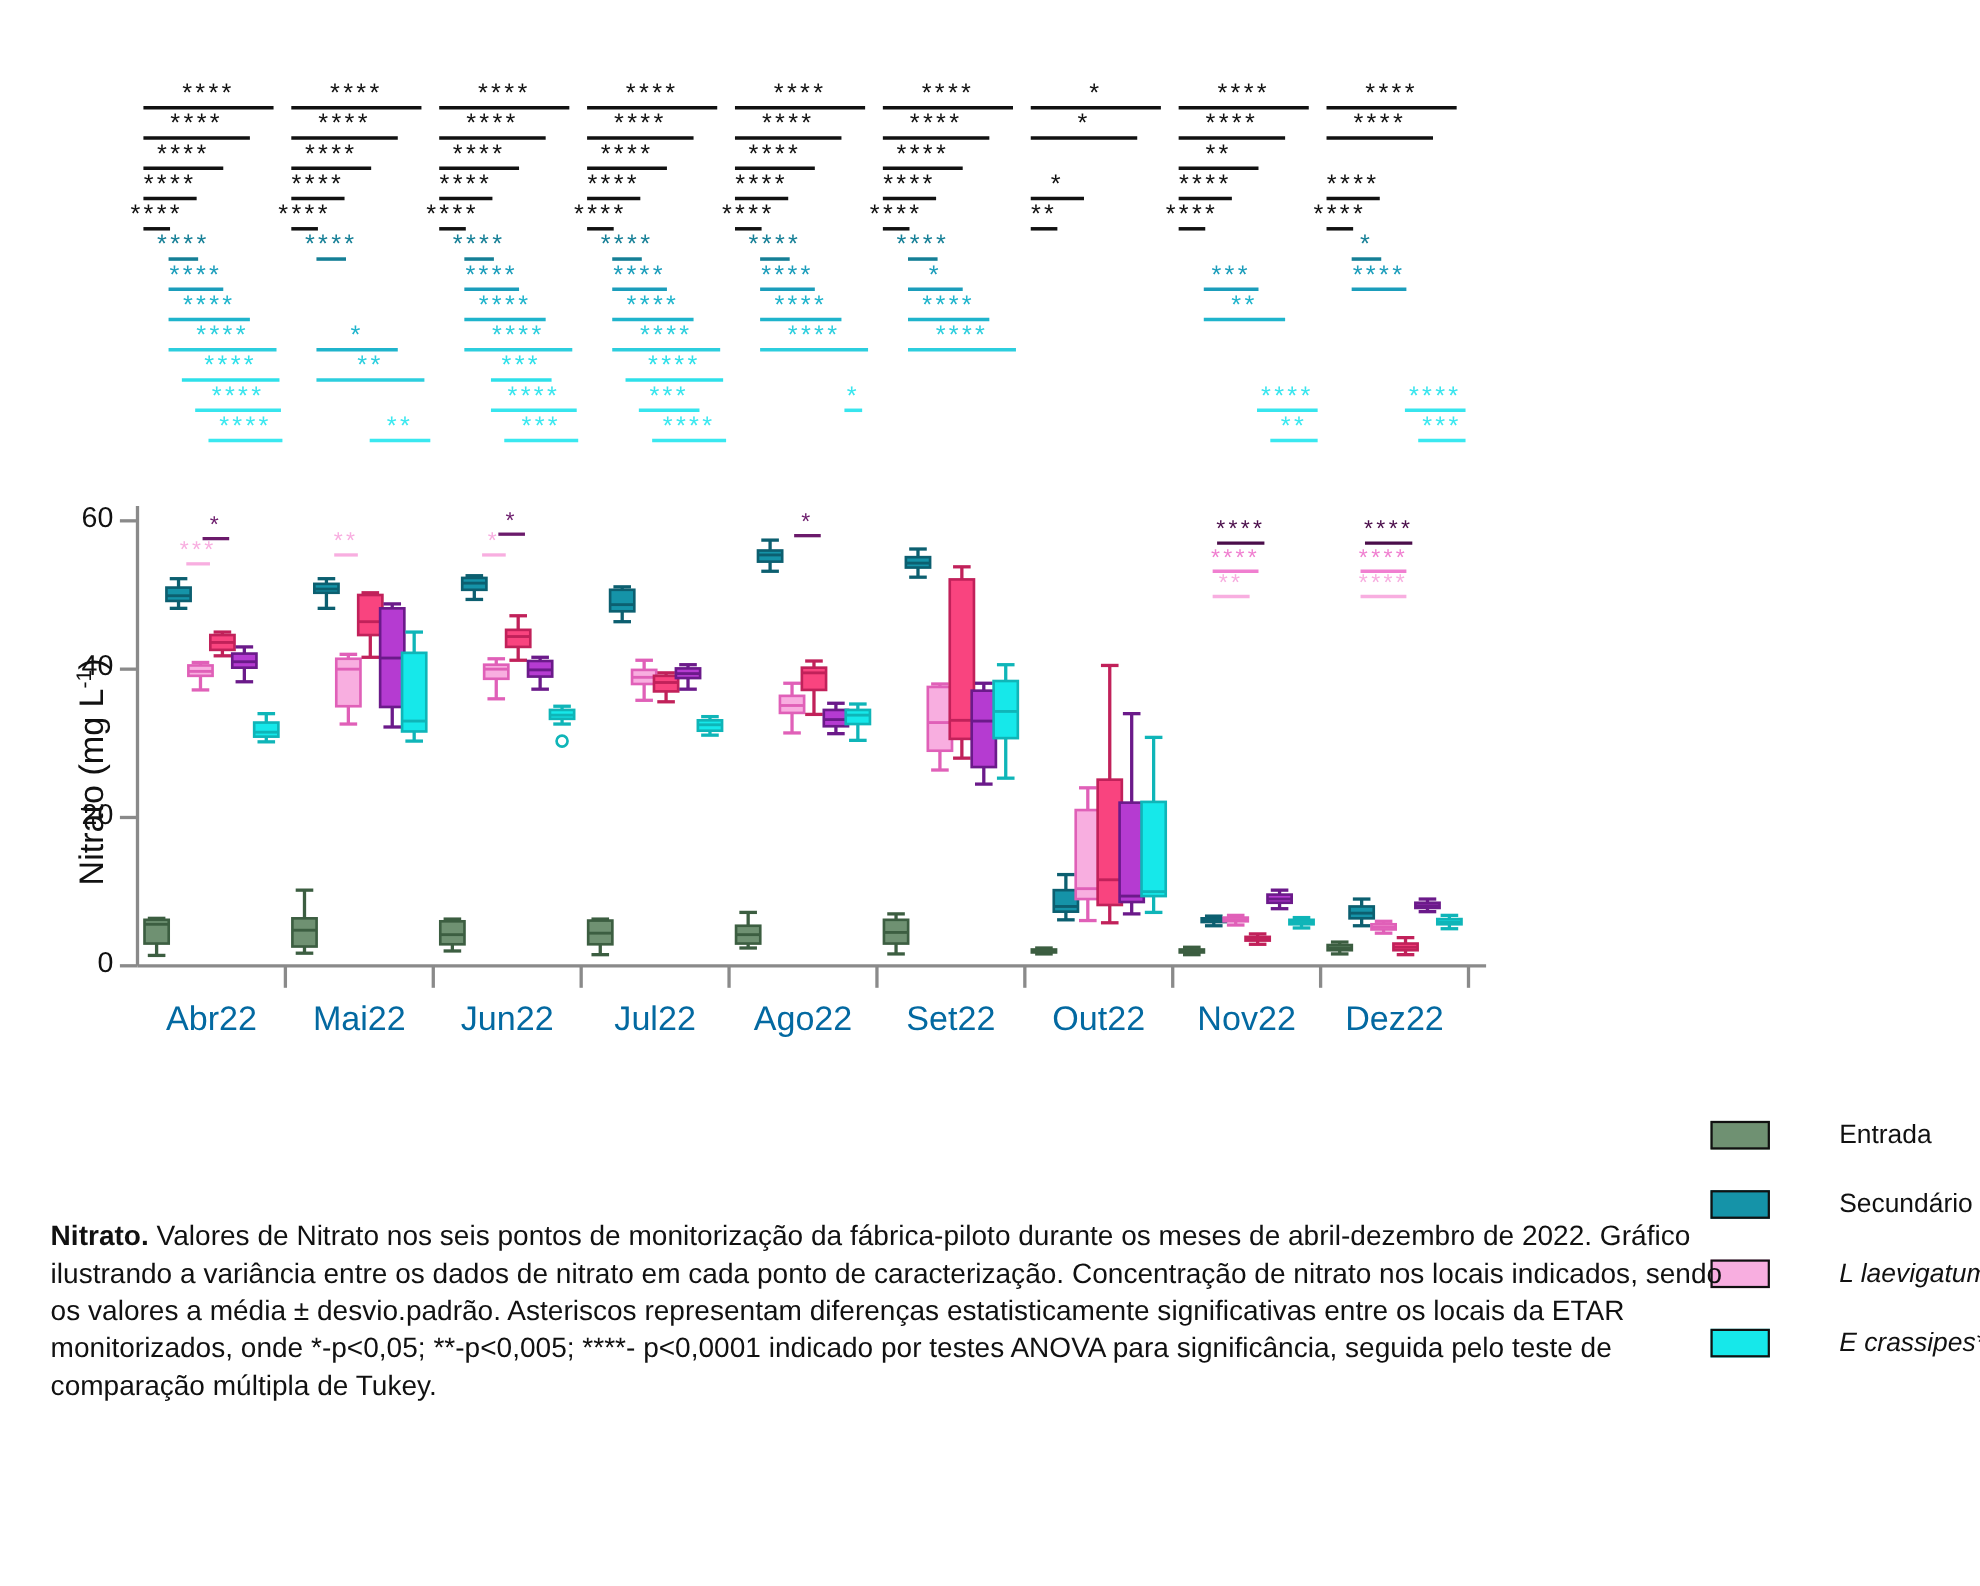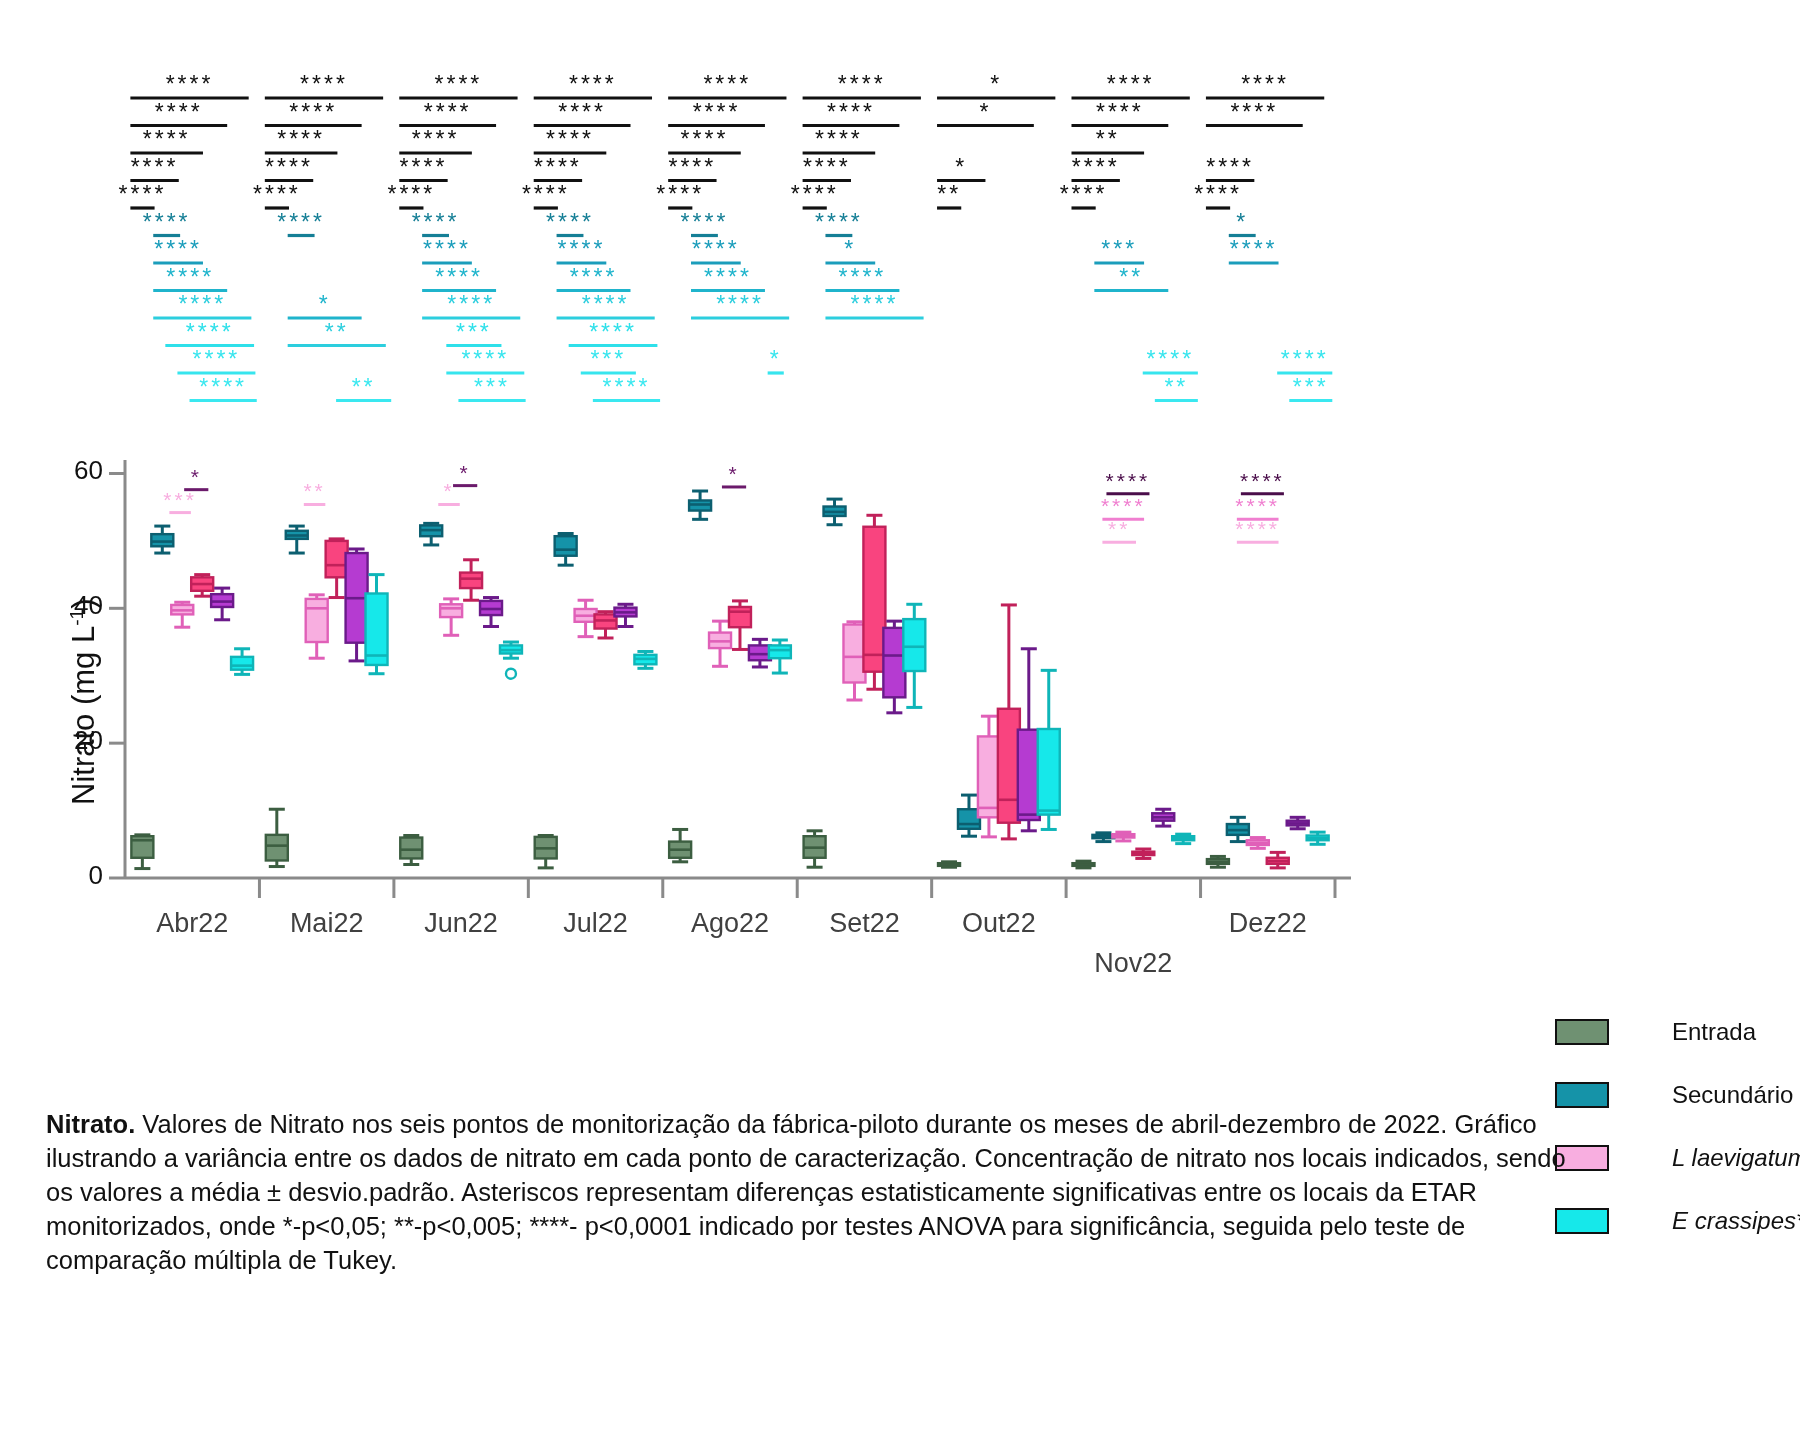--- a/index.html
+++ b/index.html
@@ -36,21 +36,21 @@
   .ytitle{
     position:absolute;
     font-size:31px;color:#111;
     transform-origin:left top;
     white-space:nowrap;
   }
   .ytick{
     position:absolute;font-size:26px;color:#111;text-align:right;
   }
   .xtick{
-    position:absolute;font-size:27px;color:#404040;text-align:center;
+    position:absolute;font-size:31px;color:#0369a1;text-align:center;
   }
 </style>
 </head>
 <body>
 
 <div id="figure">
 
   <svg id="plotsvg" width="1800" height="1442">
     <g id="axis-layer">
         <line x1="125" y1="460" x2="125" y2="878" stroke="#8a8a8a" stroke-width="3"></line>
@@ -907,21 +907,21 @@
       <div class="ytick" style="left: -5px; top: 455.484px; width: 108px;">60</div>
     </div>
   <div id="xticklabels">
       <div class="xtick" style="left: 125px; width: 134.444px; top: 908px;">Abr22</div>
       <div class="xtick" style="left: 259.444px; width: 134.444px; top: 908px; text-align: center;">Mai22</div>
       <div class="xtick" style="left: 393.889px; width: 134.444px; top: 908px;">Jun22</div>
       <div class="xtick" style="left: 528.333px; width: 134.444px; top: 908px;">Jul22</div>
       <div class="xtick" style="left: 662.778px; width: 134.444px; top: 908px;">Ago22</div>
       <div class="xtick" style="left: 797.222px; width: 134.444px; top: 908px;">Set22</div>
       <div class="xtick" style="left: 931.667px; width: 134.444px; top: 908px;">Out22</div>
-      <div class="xtick" style="left: 1066.11px; width: 134.444px; top: 908px; margin-top: 40px;">Nov22</div>
+      <div class="xtick" style="left: 1066.11px; width: 134.444px; top: 908px;">Nov22</div>
       <div class="xtick" style="left: 1200.56px; width: 134.444px; top: 908px;">Dez22</div>
     </div>
 
   <div id="legend">
       <div class="legend-row">
         <div class="legend-swatch" style="background: rgb(111, 145, 114);"></div>
         <div class="legend-label">Entrada</div>
       </div>
       <div class="legend-row">
         <div class="legend-swatch" style="background: rgb(21, 147, 168);"></div>

